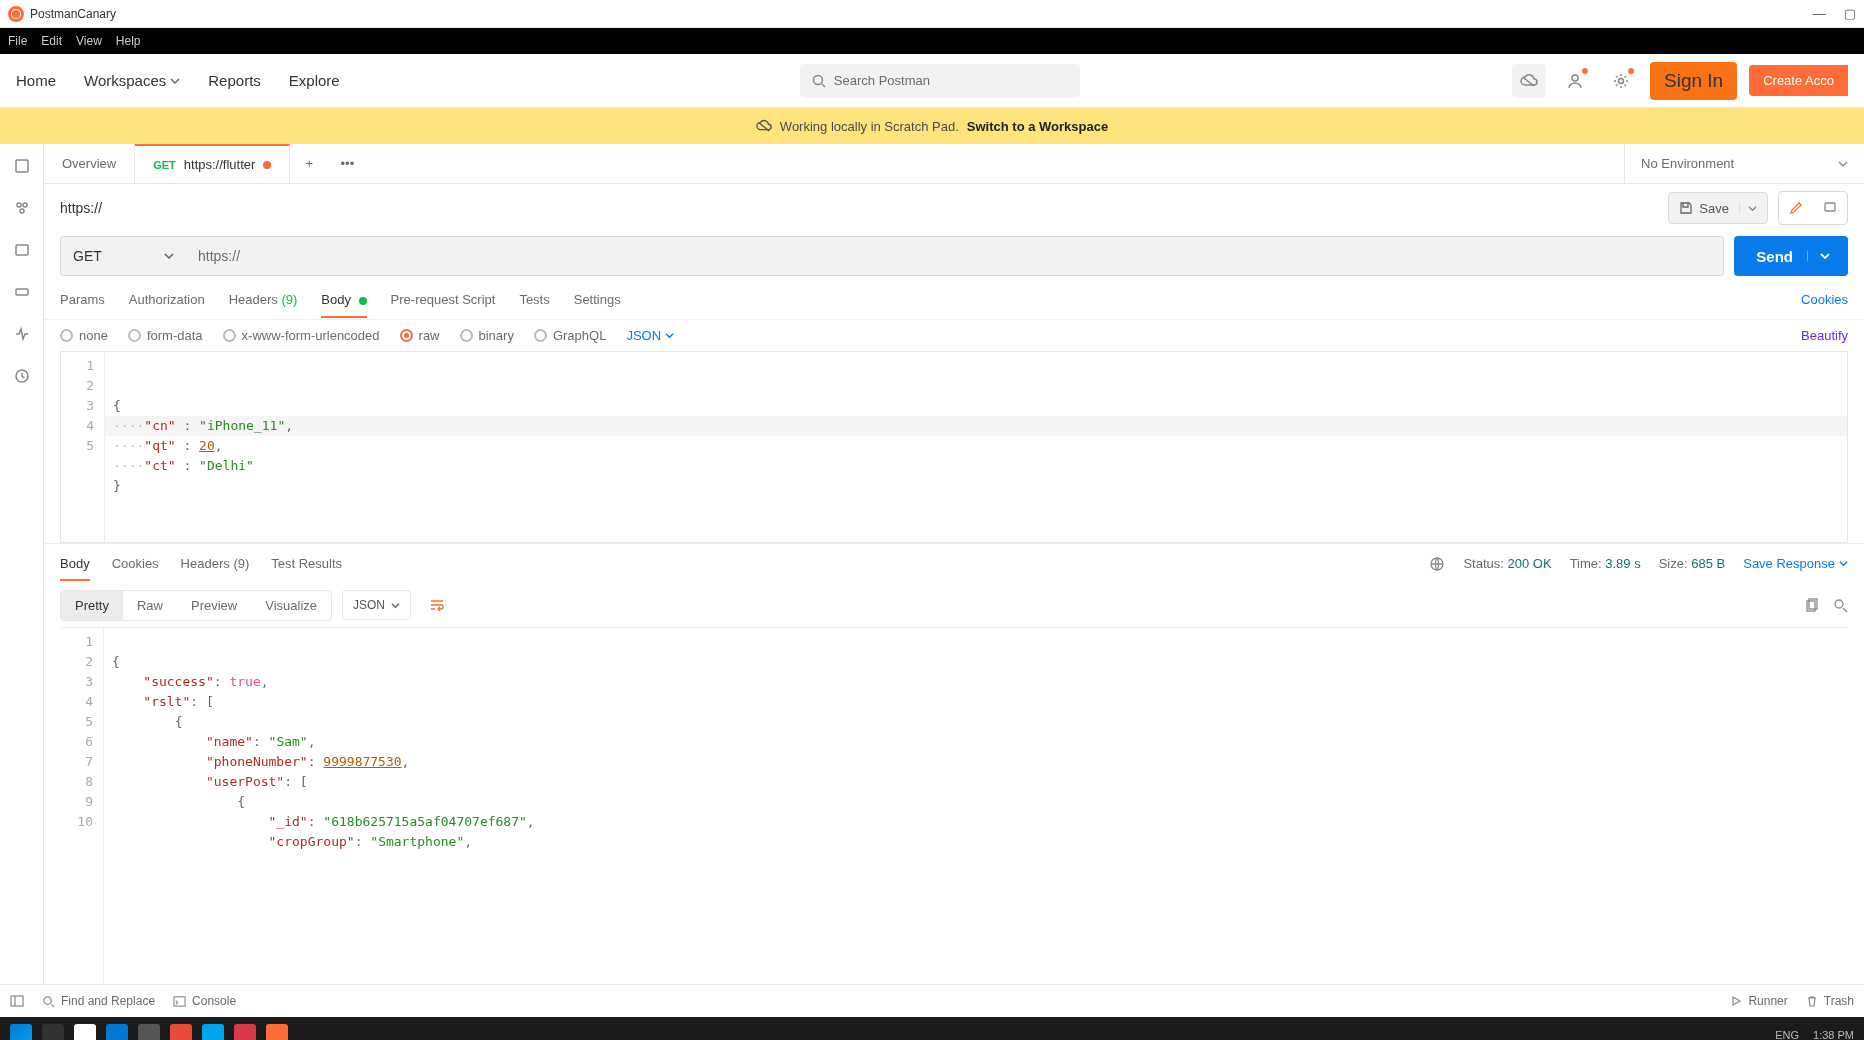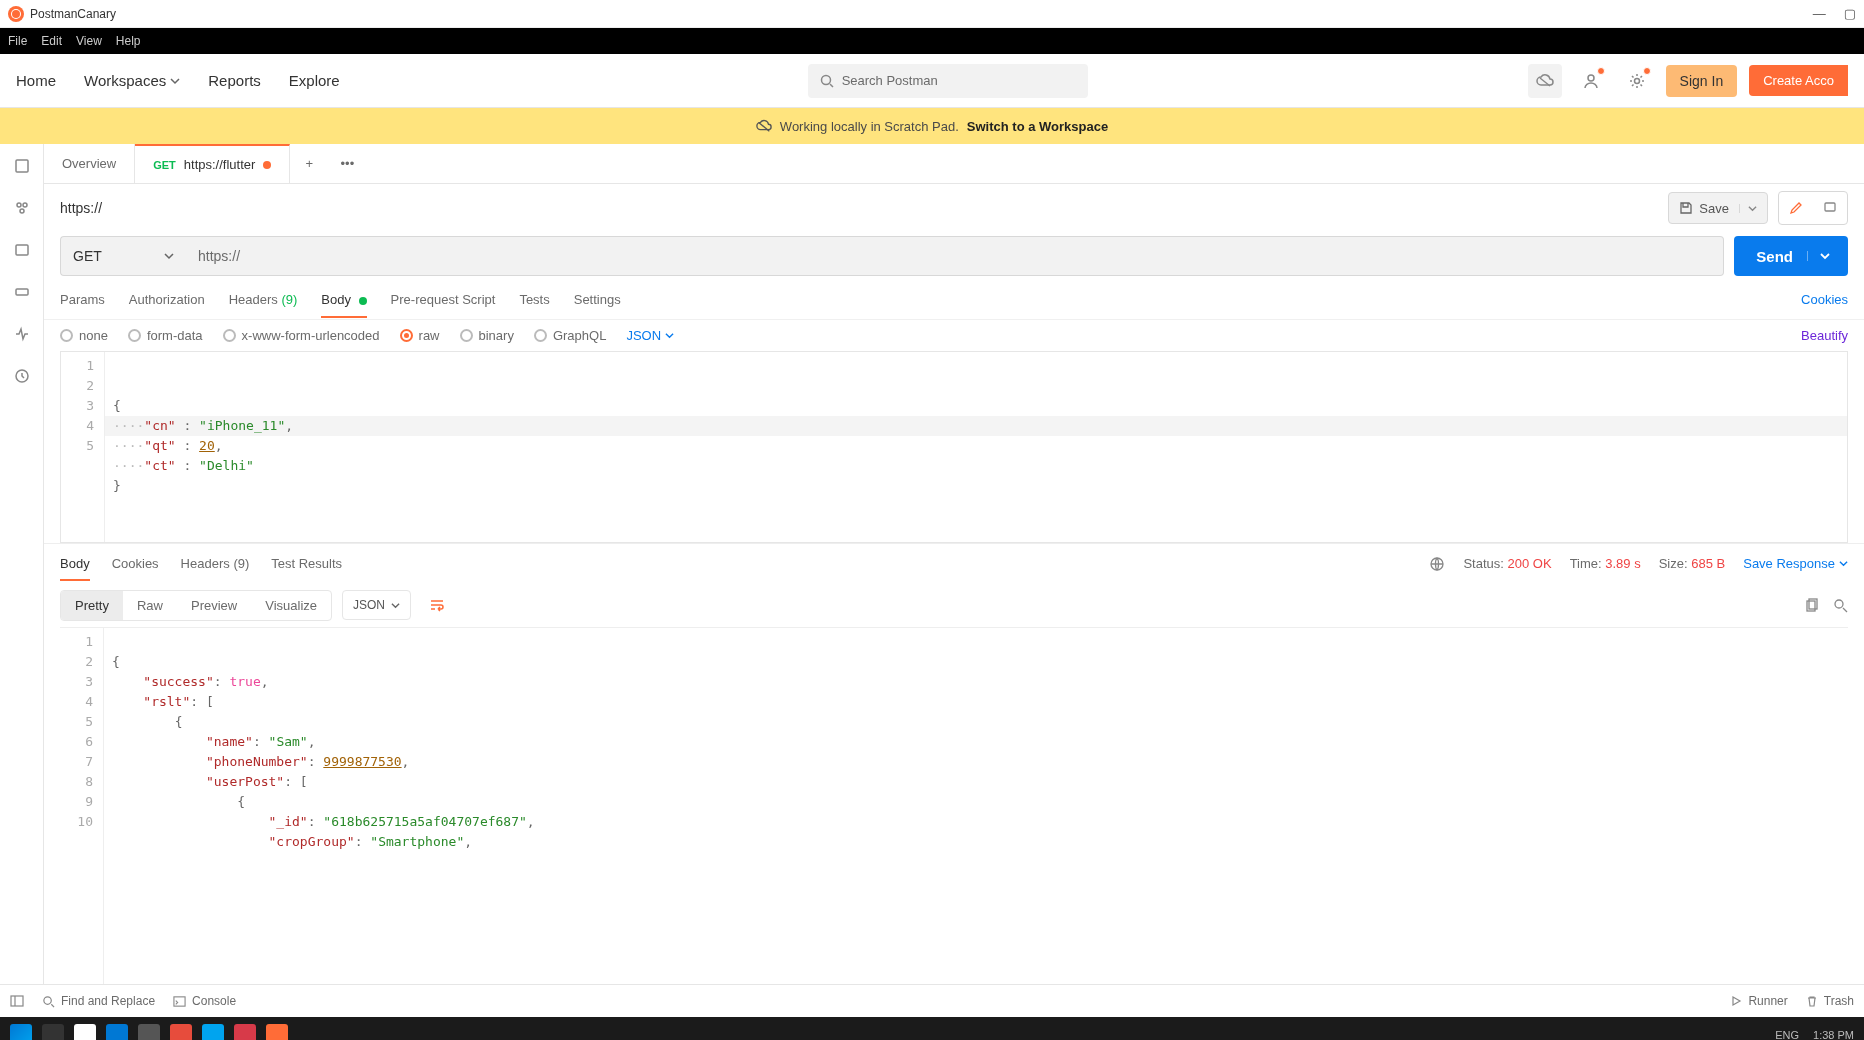--- a/index.html
+++ b/index.html
@@ -11,21 +11,21 @@
 .titlebar .winbtns { margin-left: auto; display: flex; gap: 18px; color: #555; }
 .menubar { height: 26px; background: #000; color: #ccc; display: flex; align-items: center; padding: 0 8px; gap: 14px; font-size: 12px; }
 .menubar span { cursor: pointer; }
 .topnav { height: 54px; background: #fff; border-bottom: 1px solid #e6e6e6; display: flex; align-items: center; padding: 0 16px; }
 .topnav .navitem { font-size: 15px; color: #333; margin-right: 28px; cursor: pointer; display: flex; align-items: center; gap: 4px; }
 .topnav .search { margin-left: auto; margin-right: auto; width: 280px; height: 34px; background: #f2f2f2; border-radius: 4px; display: flex; align-items: center; padding: 0 12px; color: #6b6b6b; gap: 8px; }
 .topnav .right { display: flex; align-items: center; gap: 12px; }
 .iconbtn { width: 34px; height: 34px; display: flex; align-items: center; justify-content: center; border-radius: 4px; color: #6b6b6b; position: relative; cursor: pointer; }
 .iconbtn.bg { background: #f2f2f2; }
 .dot-badge { position: absolute; top: 3px; right: 3px; width: 8px; height: 8px; background: #ff6c37; border-radius: 50%; border: 1px solid #fff; }
-.signin { background: #fdba74; padding: 8px 14px; border-radius: 4px; font-size: 14px; color: #333; cursor: pointer; }
+.signin { background: #f97316; padding: 8px 14px; border-radius: 4px; font-size: 19px; color: #333; cursor: pointer; }
 .create { background: #ff6c37; color: #fff; padding: 8px 14px; border-radius: 4px 0 0 4px; font-size: 13px; font-weight: 500; cursor: pointer; white-space: nowrap; }
 .banner { height: 36px; background: #ffe47e; display: flex; align-items: center; justify-content: center; gap: 8px; font-size: 13px; color: #4a4a4a; }
 .banner .bold { font-weight: 700; color: #222; }
 .main { display: flex; height: calc(1040px - 28px - 26px - 54px - 36px - 26px - 30px); }
 .leftbar { width: 44px; border-right: 1px solid #e6e6e6; display: flex; flex-direction: column; align-items: center; padding-top: 10px; gap: 18px; color: #6b6b6b; }
 .leftbar .li { width: 24px; height: 24px; display: flex; align-items: center; justify-content: center; cursor: pointer; }
 .workarea { flex: 1; display: flex; flex-direction: column; min-width: 0; }
 .tabs { height: 40px; display: flex; align-items: stretch; border-bottom: 1px solid #e6e6e6; }
 .tab { display: flex; align-items: center; padding: 0 18px; border-right: 1px solid #e6e6e6; font-size: 13px; color: #6b6b6b; gap: 8px; cursor: pointer; position: relative; }
 .tab.active { border-top: 2px solid #ff6c37; color: #333; background: #fff; }
@@ -65,21 +65,21 @@
 .code { flex: 1; padding: 4px 8px; line-height: 20px; white-space: pre; position: relative; }
 .code .hl { position: absolute; left: 0; right: 0; height: 20px; background: #f4f4f4; z-index: 0; }
 .code pre { position: relative; z-index: 1; font-family: inherit; }
 .k { color: #b02a2a; } .s { color: #2a8a2a; } .n { color: #a16207; text-decoration: underline; } .p { color: #666; } .d { color: #bbb; } .b { color: #ec4899; }
 .respheader { display: flex; align-items: center; padding: 0 16px; height: 40px; gap: 22px; font-size: 13px; color: #6b6b6b; border-top: 1px solid #eee; }
 .respheader .rtab2 { cursor: pointer; padding: 10px 0; position: relative; }
 .respheader .rtab2.active { color: #333; }
 .respheader .rtab2.active::after { content: ""; position: absolute; left: 0; right: 0; bottom: 0; height: 2px; background: #ff6c37; }
 .respheader .meta { margin-left: auto; display: flex; align-items: center; gap: 18px; }
 .respheader .meta .lbl { color: #6b6b6b; }
-.respheader .meta .val { color: #ef4444; }
+.respheader .meta .val { color: #0f766e; }
 .respheader .save { color: #097bed; font-weight: 500; display: flex; align-items: center; gap: 4px; cursor: pointer; }
 .respmode { display: flex; align-items: center; padding: 6px 16px; gap: 10px; }
 .modegroup { display: flex; background: #fff; border-radius: 4px; overflow: hidden; border: 1px solid #e6e6e6; }
 .modegroup .m { padding: 7px 14px; font-size: 13px; color: #6b6b6b; cursor: pointer; }
 .modegroup .m.active { background: #ececec; color: #333; }
 .respmode .jsonpick { border: 1px solid #e6e6e6; border-radius: 4px; padding: 7px 10px; font-size: 12px; color: #555; display: flex; align-items: center; gap: 6px; cursor: pointer; }
 .respmode .wrapicon { width: 32px; height: 32px; display: flex; align-items: center; justify-content: center; color: #ff6c37; cursor: pointer; }
 .respmode .righticons { margin-left: auto; display: flex; gap: 14px; color: #6b6b6b; }
 .respeditor { flex: 1; margin: 0 16px; font-family: Consolas, monospace; font-size: 13px; display: flex; overflow: auto; border-top: 1px solid #eee; }
 .statusbar { height: 26px; border-top: 1px solid #e6e6e6; display: flex; align-items: center; padding: 16px 10px; gap: 18px; font-size: 12px; color: #6b6b6b; }
@@ -208,20 +208,26 @@
       <div class="tab">
         <span>Overview</span>
       </div>
       <div class="tab active">
         <span class="method">GET</span>
         <span>https://flutter</span>
         <span class="dirty"></span>
       </div>
       <div class="add">+</div>
       <div class="more">•••</div>
+      <div class="env">
+        <span>No Environment</span>
+        <svg width="10" height="10" viewBox="0 0 10 10">
+            <path d="M1 3l4 4 4-4" stroke="#888" fill="none" stroke-width="1.5"></path>
+          </svg>
+      </div>
     </div>
 
     <div class="reqheader">
       <span class="title">https://</span>
       <div class="actions">
         <div class="savebtn">
           <svg width="14" height="14" viewBox="0 0 14 14">
               <path d="M2 2h8l2 2v8H2z M4 2v4h5V2" fill="none" stroke="#666" stroke-width="1.3"></path>
             </svg>
           <span>Save</span>

